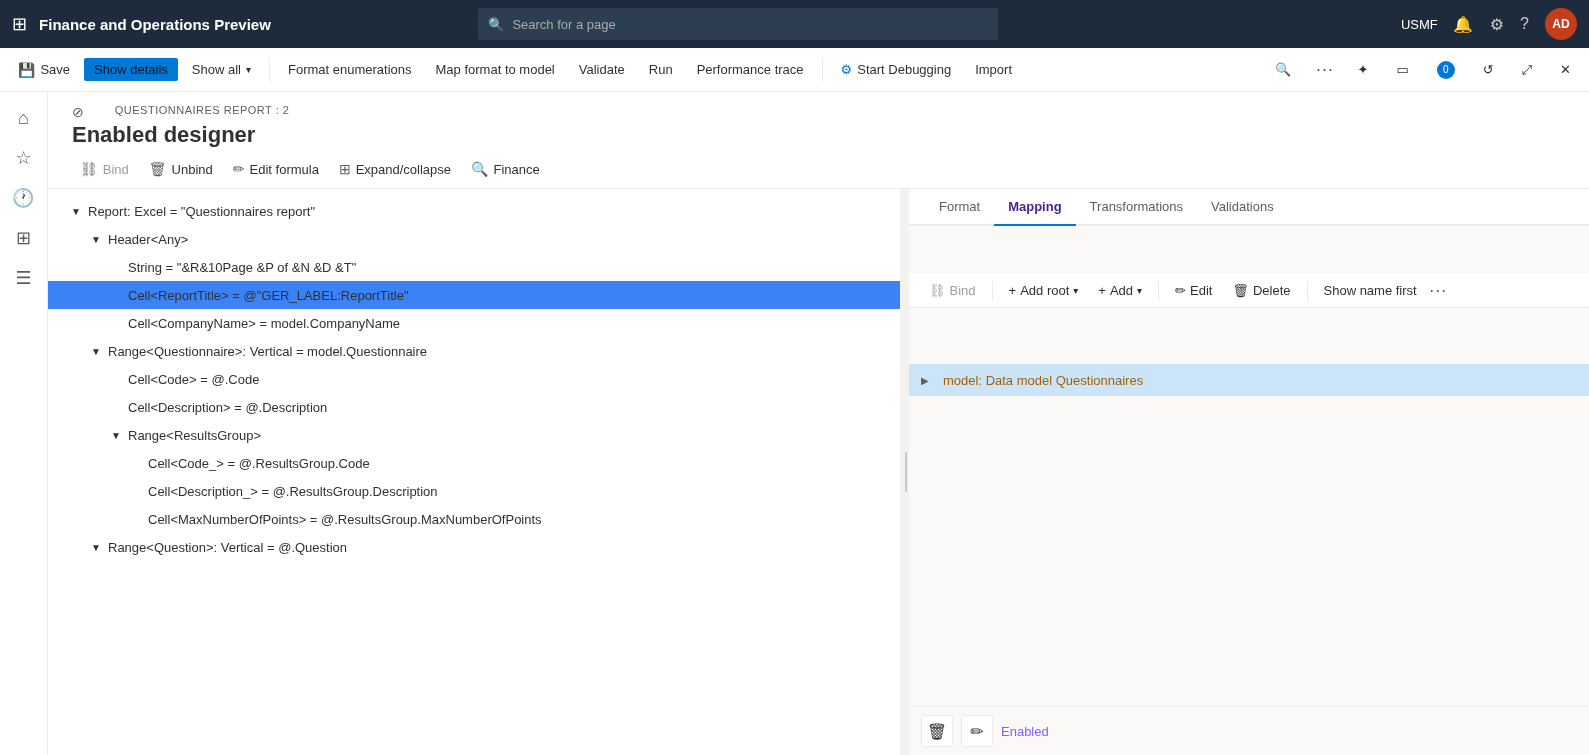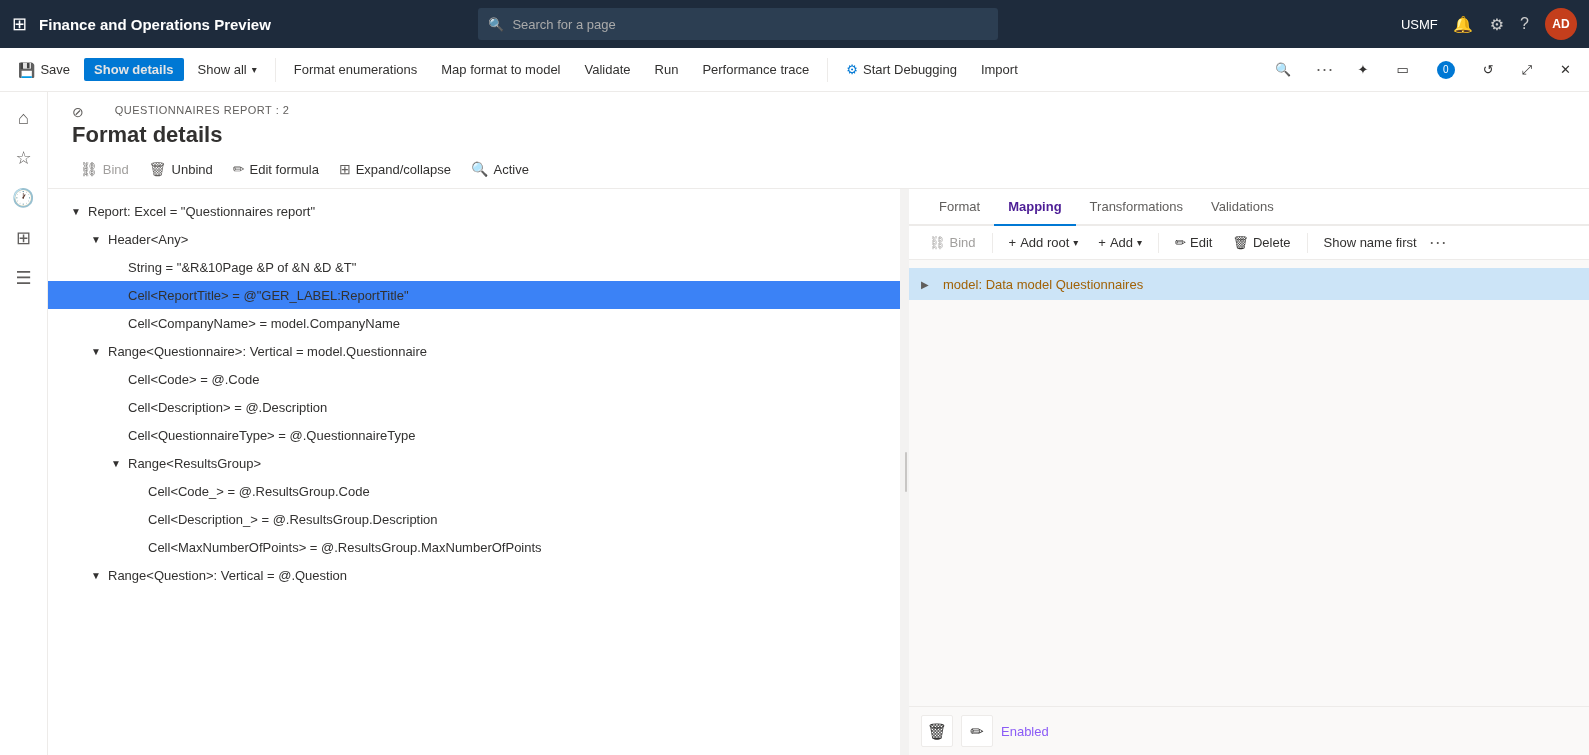--- a/index.html
+++ b/index.html
@@ -82,22 +82,21 @@
       border: none;
       background: transparent;
       font-size: 13px;
       color: #323130;
       cursor: pointer;
       border-radius: 2px;
       white-space: nowrap;
     }
     .cmd-btn.primary {
       background: #0078d4;
-      color: #e5e5e5;
-      font-weight: bold;
+      color: #0f172a;
     }
     .cmd-btn .icon { font-size: 14px; }
     .cmd-separator { width: 1px; height: 24px; background: #edebe9; margin: 0 4px; }
     .cmd-dots { font-size: 18px; color: #605e5c; cursor: pointer; padding: 4px 6px; }
 
     
     .app-layout {
       display: flex;
       height: calc(100vh - 92px);
     }
@@ -235,20 +234,21 @@
       border-radius: 1px;
     }
 
     
     .right-panel {
       width: 680px;
       background: #faf9f8;
       display: flex;
       flex-direction: column;
       overflow: hidden;
+      gap: 48px;
     }
 
     
     .right-tabs {
       display: flex;
       border-bottom: 2px solid #edebe9;
       background: #fff;
       padding: 0 16px;
     }
     .right-tab {
@@ -419,42 +419,42 @@
     <div class="sidebar-icon">☰</div>
   </div>
 
   <div class="main-content">
 
     <div class="page-header">
       <div style="display:flex;align-items:center;gap:8px;margin-bottom:2px;">
         <span style="color:#605e5c;font-size:14px;">⊘</span>
         <span class="breadcrumb">QUESTIONNAIRES REPORT : 2</span>
       </div>
-      <div class="page-title">Format details</div>
+      <div class="page-title">Enabled designer</div>
 
       <div class="page-toolbar">
         <button class="ptool-btn disabled">
           <span class="ptool-icon">⛓</span>
           <span>Bind</span>
         </button>
         <button class="ptool-btn">
           <span class="ptool-icon">🗑</span>
           <span>Unbind</span>
         </button>
         <button class="ptool-btn">
           <span class="ptool-icon">✏</span>
           <span>Edit formula</span>
         </button>
         <button class="ptool-btn">
           <span class="ptool-icon">⊞</span>
           <span>Expand/collapse</span>
         </button>
         <button class="ptool-btn">
           <span class="ptool-icon">🔍</span>
-          <span>Active</span>
+          <span>Finance</span>
         </button>
       </div>
     </div>
 
     <div class="split-pane">
 
       <div class="left-panel">
         <div class="tree-container">
 
           <div class="tree-item">
@@ -501,27 +501,20 @@
             <span class="tree-indent"></span>
             <span class="tree-toggle"></span>
             <span class="tree-label">Cell&lt;Code&gt; = @.Code</span>
           </div>
           <div class="tree-item">
             <span class="tree-indent"></span>
             <span class="tree-indent"></span>
             <span class="tree-indent"></span>
             <span class="tree-toggle"></span>
             <span class="tree-label">Cell&lt;Description&gt; = @.Description</span>
-          </div>
-          <div class="tree-item">
-            <span class="tree-indent"></span>
-            <span class="tree-indent"></span>
-            <span class="tree-indent"></span>
-            <span class="tree-toggle"></span>
-            <span class="tree-label">Cell&lt;QuestionnaireType&gt; = @.QuestionnaireType</span>
           </div>
           <div class="tree-item">
             <span class="tree-indent"></span>
             <span class="tree-indent"></span>
             <span class="tree-indent"></span>
             <span class="tree-toggle">▼</span>
             <span class="tree-label">Range&lt;ResultsGroup&gt;</span>
           </div>
           <div class="tree-item">
             <span class="tree-indent"></span>

